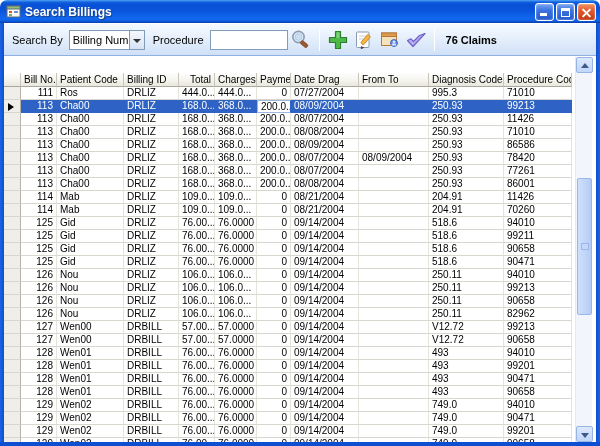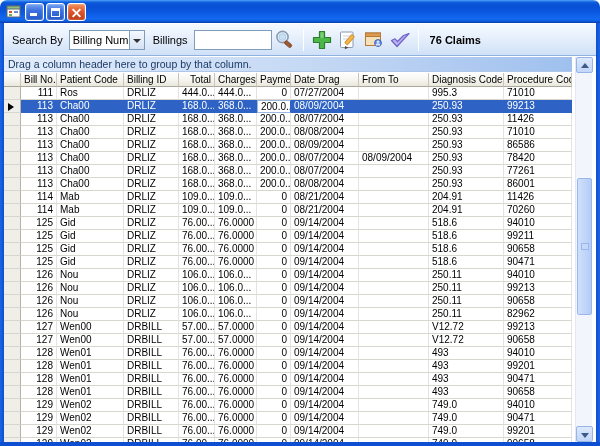--- a/index.html
+++ b/index.html
@@ -115,20 +115,21 @@
 <div class="window">
 
   <div class="titlebar">
     <svg class="app-icon" viewBox="0 0 15 15">
       <rect x="1" y="2" width="13" height="11" fill="#fdfdf5" stroke="#5a6b7d"></rect>
       <rect x="1" y="2" width="13" height="3" fill="#8fc07a" stroke="#5a6b7d"></rect>
       <rect x="3" y="7" width="3" height="2" fill="#d94f3a"></rect>
       <rect x="8" y="7" width="4" height="2" fill="#6a8fd0"></rect>
       <rect x="3" y="10" width="3" height="2" fill="#6fae5c"></rect>
     </svg>
+    <span class="title-text">Search Billings</span>
     <div class="tb-btns">
       <div class="tb-btn">
           <div class="glyph-min"></div>
         </div>
       <div class="tb-btn">
           <div class="glyph-max"></div>
         </div>
       <div class="tb-btn close">
           <div class="glyph-x1"></div>
           <div class="glyph-x2"></div>
@@ -143,21 +144,21 @@
   <div class="client">
 
     <div class="toolbar">
       <span class="tlabel">Search By</span>
       <div class="combo">
         <span class="combo-value">Billing Number</span>
         <div class="combo-btn">
           <div class="combo-arrow"></div>
         </div>
       </div>
-      <span class="tlabel">Billings</span>
+      <span class="tlabel">Procedure</span>
       <input class="tinput" type="text" value="" style="">
       <div class="tool-icon">
         <svg width="21" height="21" viewBox="0 0 21 21">
           <circle cx="8.5" cy="8" r="5.6" fill="#e9f2fb" stroke="#8a9cb2" stroke-width="1.6"></circle>
           <circle cx="8.5" cy="8" r="3.4" fill="#cadff2" stroke="#aecce8" stroke-width="1"></circle>
           <rect x="12.2" y="11.2" width="8" height="3.6" rx="1.6" transform="rotate(40 12.2 11.2)" fill="#9c5a30" stroke="#7a3e20" stroke-width="0.8"></rect>
         </svg>
       </div>
       <div class="tsep"></div>
       <div class="tool-icon">
@@ -186,21 +187,20 @@
       </div>
       <div class="tool-icon">
         <svg width="24" height="22" viewBox="0 0 24 22">
           <path d="M3.5 11.5 L9 17.5 L21 4.5 L15.5 6.5 L9.5 12.5 L7 9.8 Z" fill="#b9b1f0" stroke="#6f63c8" stroke-width="1.2" stroke-linejoin="round"></path>
         </svg>
       </div>
       <div class="tsep"></div>
       <span class="claims">76 Claims</span>
     </div>
 
-    <div class="groupbar">Drag a column header here to group by that column.</div>
 
     <div class="grid">
       <div class="hrow">
         <div class="hcell" style="width:17px"></div>
 
       <div class="hcell" style="width: 36px; text-align: right;">Bill No.</div>
           <div class="hcell" style="width: 67px; text-align: left;">Patient Code</div>
           <div class="hcell" style="width: 55px; text-align: left;">Billing ID</div>
           <div class="hcell" style="width: 36px; text-align: right;">Total</div>
           <div class="hcell" style="width: 42px; text-align: right;">Charges</div>

